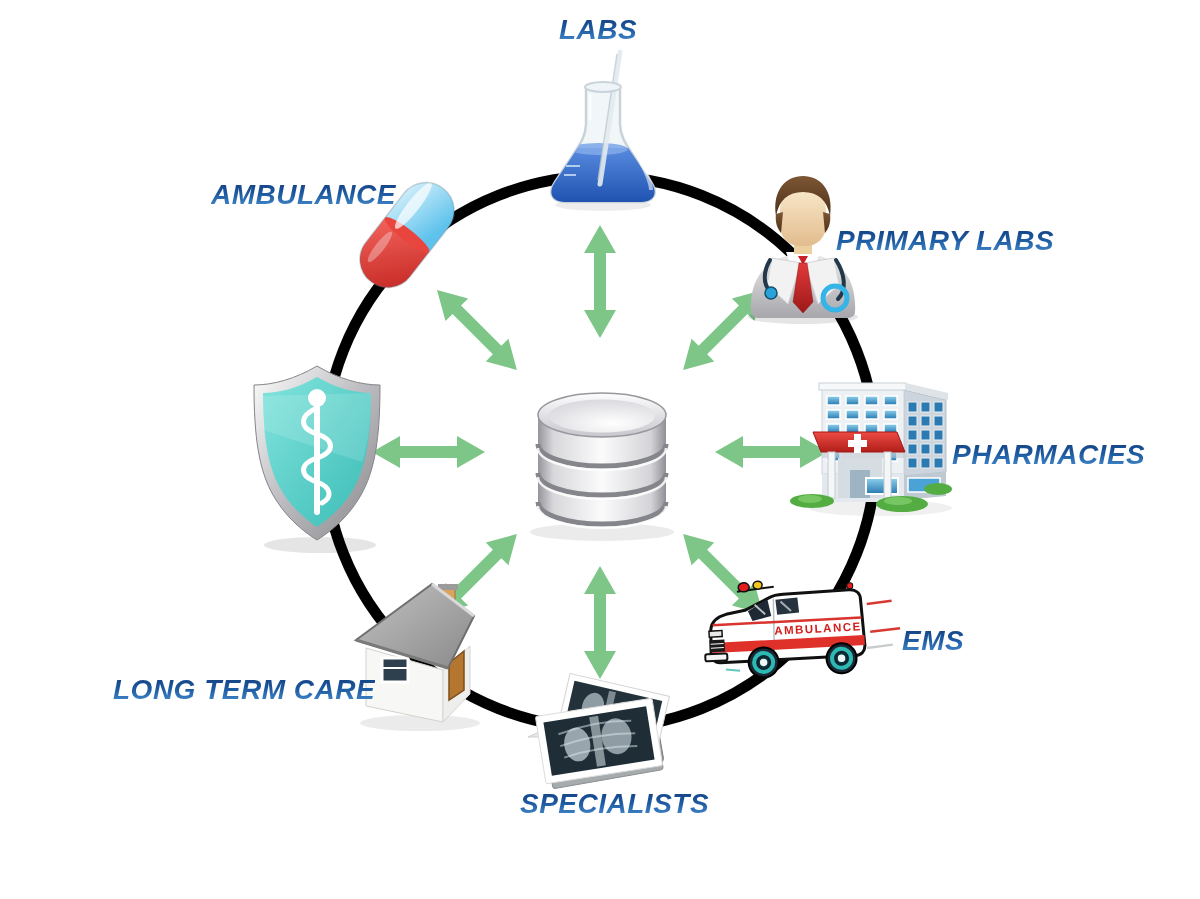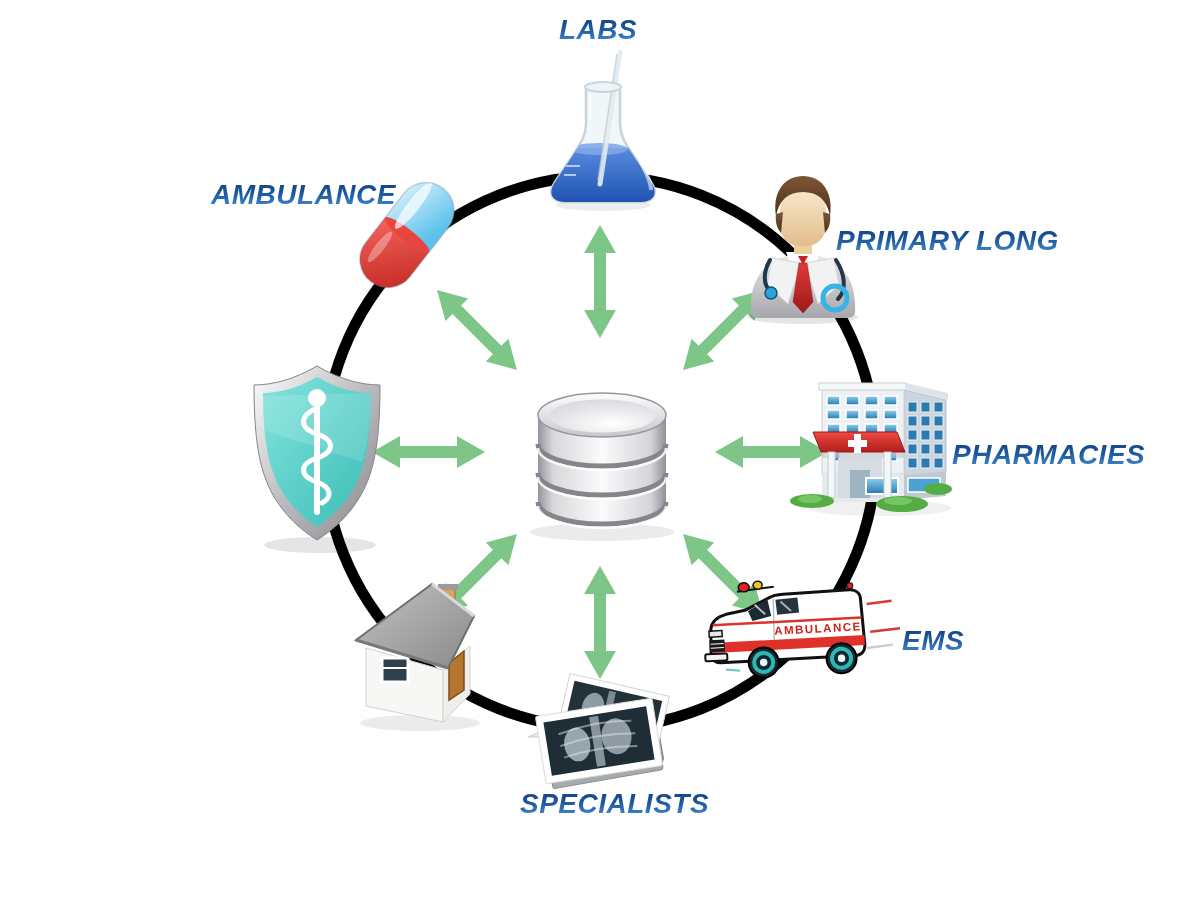--- a/index.html
+++ b/index.html
@@ -326,18 +326,19 @@
       <ellipse cx="617" cy="739" rx="15" ry="18" fill="#ccd9df" opacity="0.65"></ellipse>
       <path d="M560,728 Q597,720 634,726" stroke="#dfe9ed" stroke-width="2" fill="none" opacity="0.5"></path>
       <path d="M560,740 Q597,733 636,739" stroke="#dfe9ed" stroke-width="2" fill="none" opacity="0.5"></path>
       <path d="M562,752 Q597,746 636,752" stroke="#dfe9ed" stroke-width="2" fill="none" opacity="0.5"></path>
     </g>
   </g>
 </svg>
 
 <div class="node-label" style="left:559px;top:15px">LABS</div>
 <div class="node-label" style="left:211px;top:180px">AMBULANCE</div>
-<div class="node-label" style="left:836px;top:226px">PRIMARY LONG</div>
+<div class="node-label" style="left:836px;top:226px">PRIMARY LABS</div>
 <div class="node-label" style="left:952px;top:440px">PHARMACIES</div>
 <div class="node-label" style="left:902px;top:626px">EMS</div>
+<div class="node-label" style="left:113px;top:675px">LONG TERM CARE</div>
 <div class="node-label" style="left:520px;top:789px">SPECIALISTS</div>
 
 </div>
 
 </body></html>

